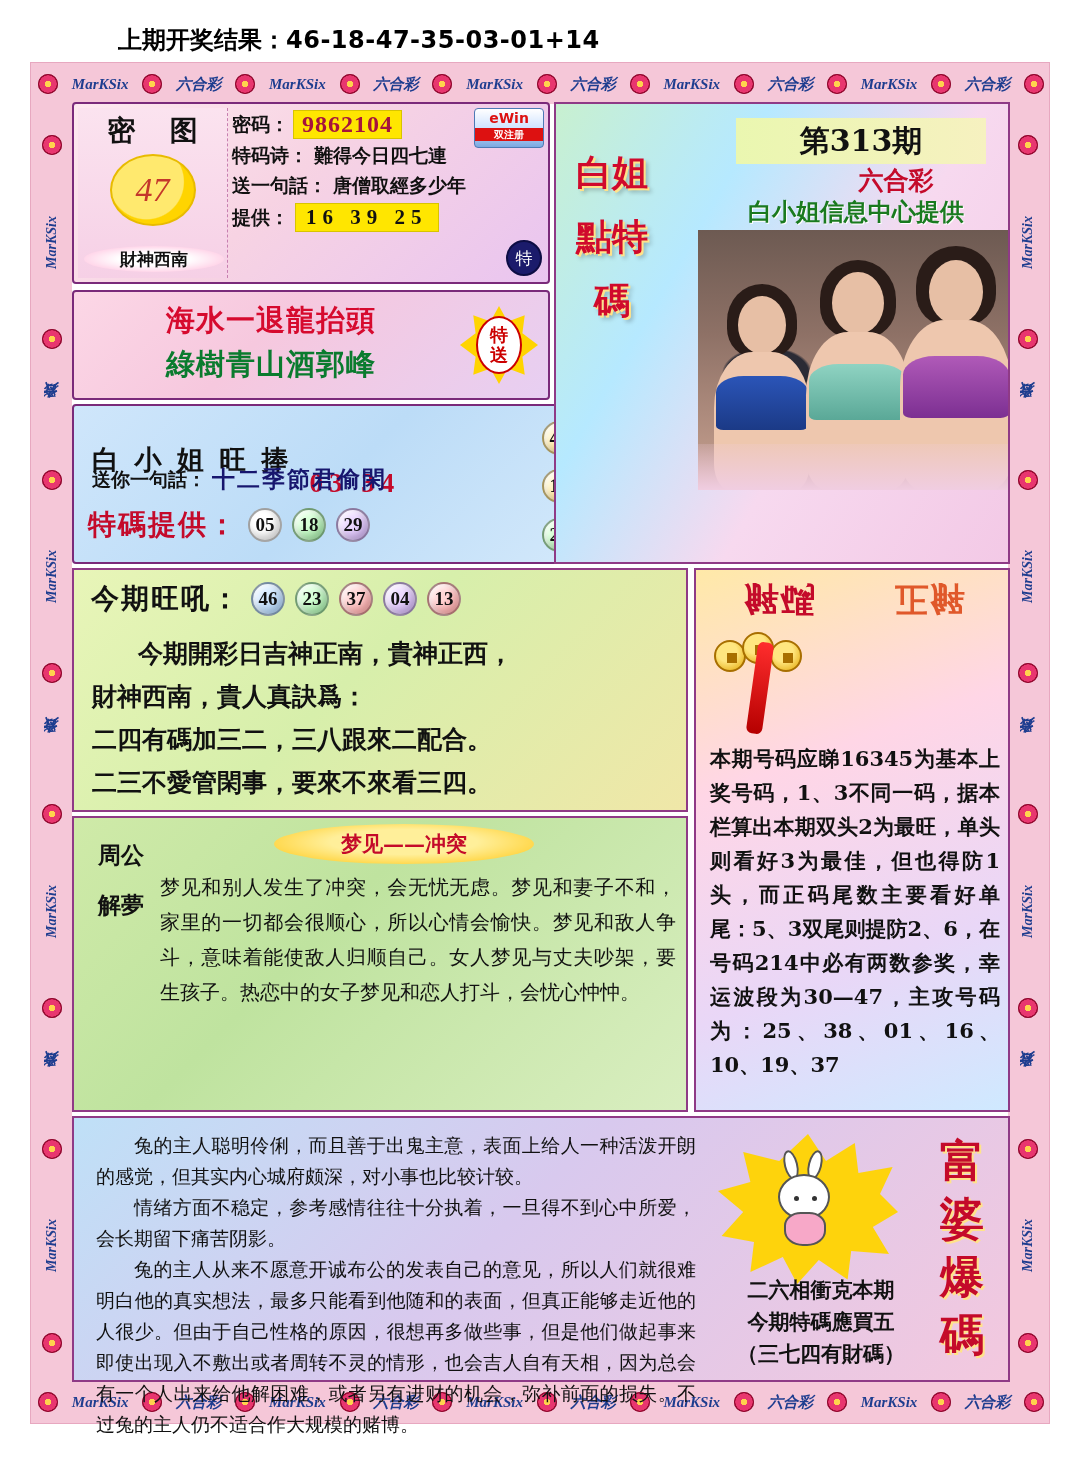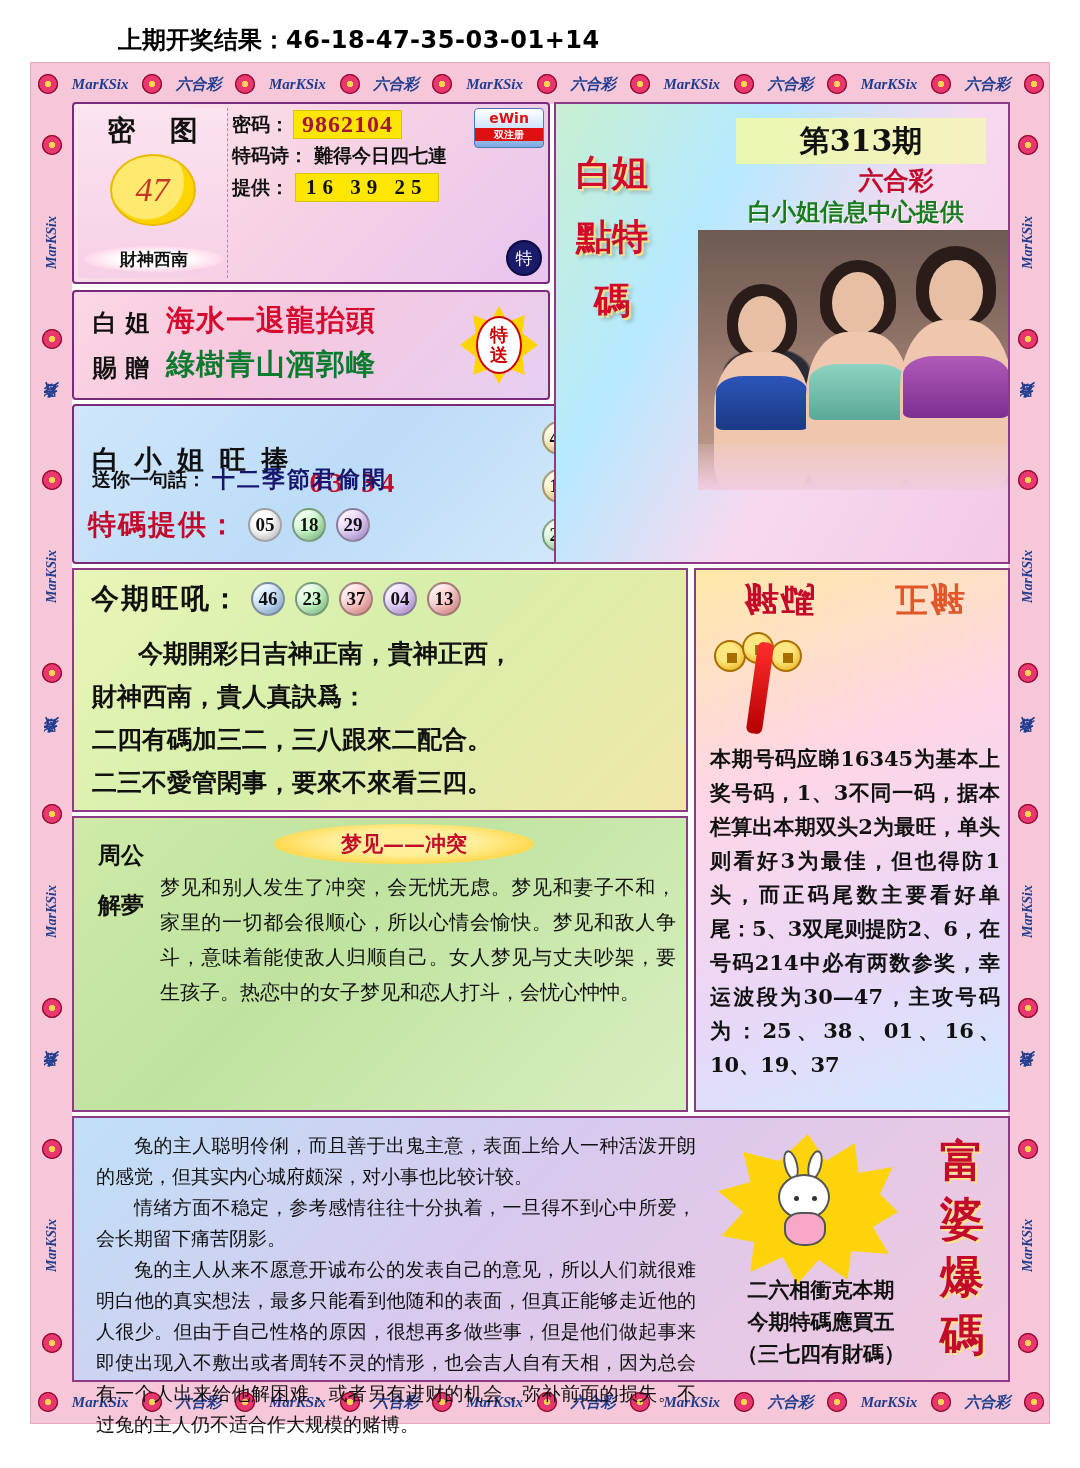--- a/index.html
+++ b/index.html
@@ -514,32 +514,32 @@
         </div>
         <div class="row">
           <span class="lbl">密码：</span>
           <span class="mima-box">9862104</span>
         </div>
         <div class="row">
           <span class="lbl">特码诗：</span>
           <span class="val">難得今日四七連</span>
         </div>
         <div class="row">
+          <span class="lbl">送一句話：</span>
+          <span class="val">唐僧取經多少年</span>
+        </div>
+        <div class="row">
           <span class="lbl">提供：</span>
           <span class="tigong-box">16  39  25</span>
         </div>
       </div>
       <div class="seal">特</div>
     </div>
 
     <div class="cizeng">
-      <div class="cz-left">
-        <span>白 姐</span>
-        <span>賜 贈</span>
-      </div>
       <div class="cz-lines">
         <div class="cz-line a">海水一退龍抬頭</div>
         <div class="cz-line b">綠樹青山酒郭峰</div>
       </div>
       <div class="tesong">
         <div class="star"></div>
         <div class="inner">
           <span>特</span>
           <span>送</span>
         </div>

